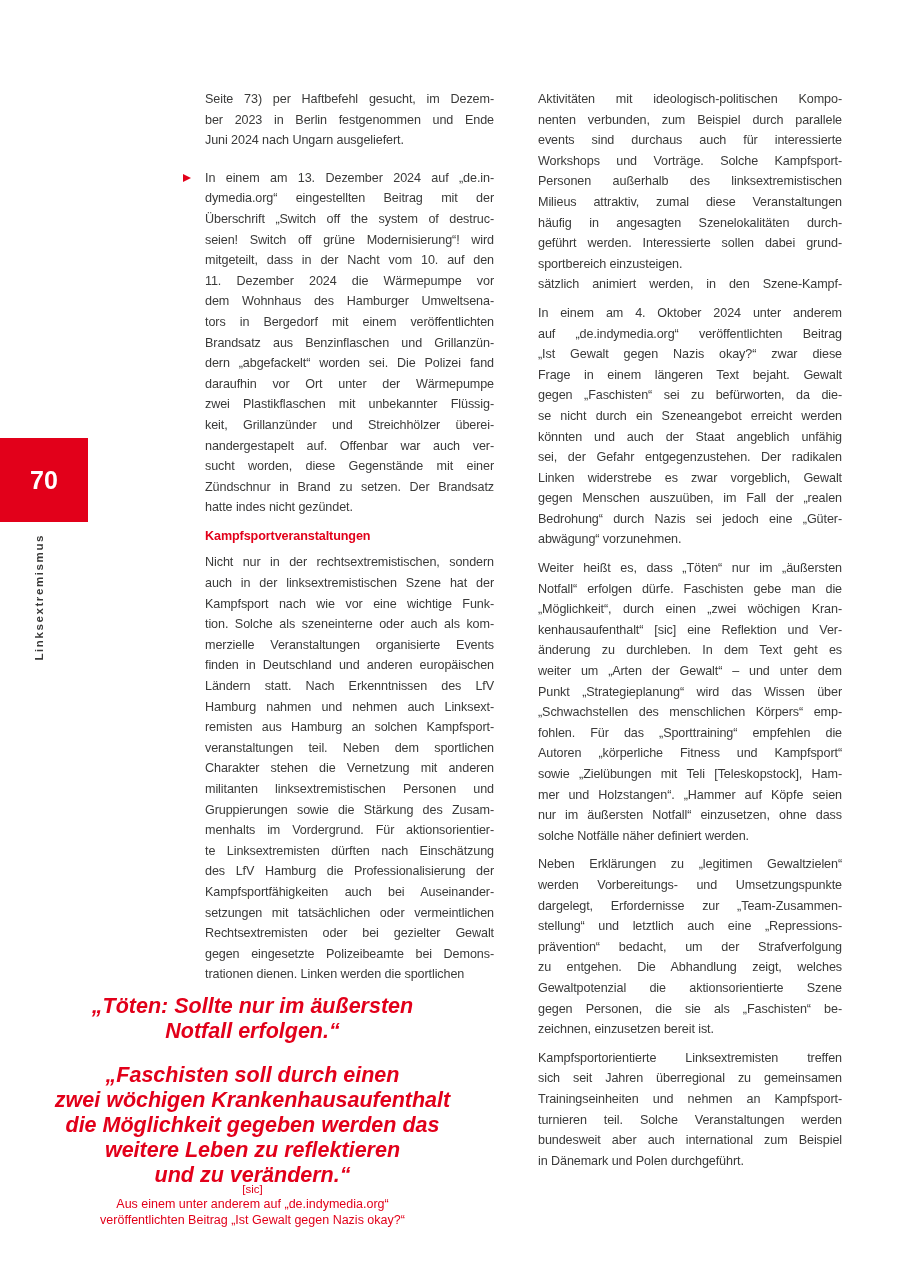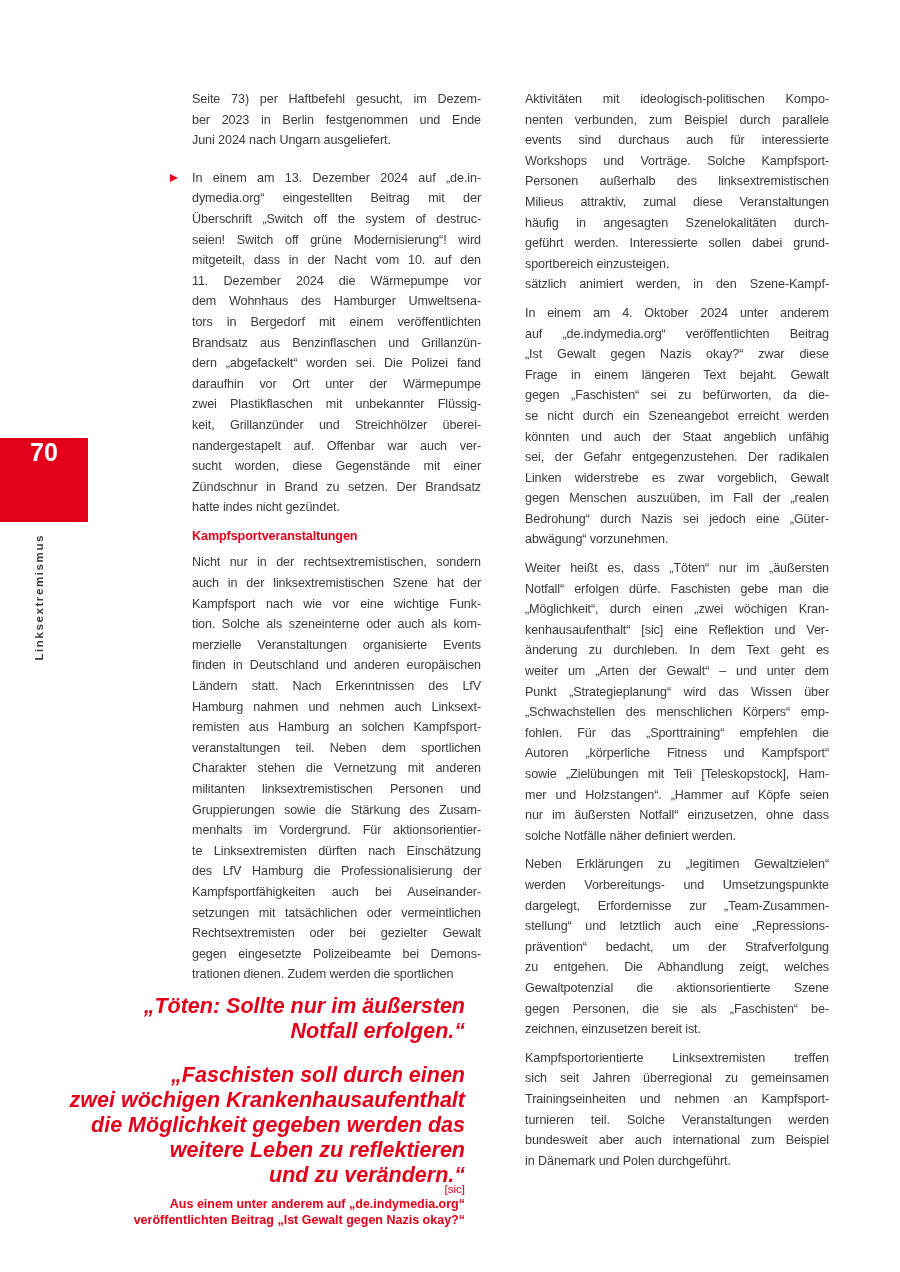--- a/index.html
+++ b/index.html
@@ -6,52 +6,52 @@
   html,body { background:#ffffff; }
   .page {
     position:relative; width:900px; height:1272px; background:#fff;
     font-family:"Liberation Sans","DejaVu Sans",sans-serif;
     color:#3a3a39; overflow:hidden;
     --red:#e2001a;
   }
   
   .pagebox {
     position:absolute; left:0; top:438px; width:88px; height:84px;
-    background:var(--red); display:flex; justify-content:center;
+    background:var(--red); display:flex; align-items:center; justify-content:center;
   }
   .pagebox span { color:#fff; font-size:25px; font-weight:700; }
   
   .sidelabel {
     position:absolute; left:33px; top:534px;
     writing-mode:vertical-rl; transform:rotate(180deg);
     font-size:11.5px; font-weight:700; letter-spacing:1.6px; color:#3a3a39;
   }
   
-  .col { position:absolute; top:89px; font-size:12.6px; line-height:20.6px; letter-spacing:-0.1px; }
+  .col { position:absolute; top:89px; font-size:12.6px; line-height:20.6px; letter-spacing:-0.1px;margin-left:13px; }
   .col-left  { left:192px; width:289px; }
   .col-right { left:525px; width:304px; }
   .para { margin:0 0 8px 0; }
   .bullet { position:relative; margin-top:17px; }
   .marker {
     position:absolute; left:-22px; top:6px; width:0; height:0;
     border-left:8px solid var(--red);
     border-top:4.5px solid transparent; border-bottom:4.5px solid transparent;
   }
   .jline { text-align:justify; text-align-last:justify; white-space:nowrap; }
   .lline { text-align-last:left; }
   .heading { color:var(--red); font-weight:700; margin:2px 0 6px 0; }
   
   .quotebox {
     position:absolute; left:40px; top:988px; width:425px;
-    text-align:right; color:var(--red); padding-top:6px;
+    text-align:center; color:var(--red); padding-top:6px;
   }
   .qline { font-size:21.5px; line-height:25px; font-weight:700; font-style:italic; white-space:nowrap; }
   .qgap { height:19px; }
   .sic { font-size:11.5px; line-height:15px; margin-top:-6px; font-weight:400; }
-  .attr-line { font-size:12.5px; line-height:15.5px; font-weight:700; }
+  .attr-line { font-size:12.5px; line-height:15.5px; font-weight:400; }
 </style>
 </head>
 <body>
 
 <div class="page">
   <div class="pagebox">
     <span>70</span>
   </div>
   <div class="sidelabel">Linksextremismus</div>
 
@@ -96,21 +96,21 @@
         <div class="jline">Charakter stehen die Vernetzung mit anderen</div>
         <div class="jline">militanten linksextremistischen Personen und</div>
         <div class="jline">Gruppierungen sowie die Stärkung des Zusam-</div>
         <div class="jline">menhalts im Vordergrund. Für aktionsorientier-</div>
         <div class="jline">te Linksextremisten dürften nach Einschätzung</div>
         <div class="jline">des LfV Hamburg die Professionalisierung der</div>
         <div class="jline">Kampfsportfähigkeiten auch bei Auseinander-</div>
         <div class="jline">setzungen mit tatsächlichen oder vermeintlichen</div>
         <div class="jline">Rechtsextremisten oder bei gezielter Gewalt</div>
         <div class="jline">gegen eingesetzte Polizeibeamte bei Demons-</div>
-        <div class="jline lline">trationen dienen. Zudem werden die sportlichen</div>
+        <div class="jline lline">trationen dienen. Linken werden die sportlichen</div>
       </div>
     </div>
   <div class="col col-right" id="col-right">
       <div class="para">
         <div class="jline">Aktivitäten mit ideologisch-politischen Kompo-</div>
         <div class="jline">nenten verbunden, zum Beispiel durch parallele</div>
         <div class="jline">events sind durchaus auch für interessierte</div>
         <div class="jline">Workshops und Vorträge. Solche Kampfsport-</div>
         <div class="jline">Personen außerhalb des linksextremistischen</div>
         <div class="jline">Milieus attraktiv, zumal diese Veranstaltungen</div>

